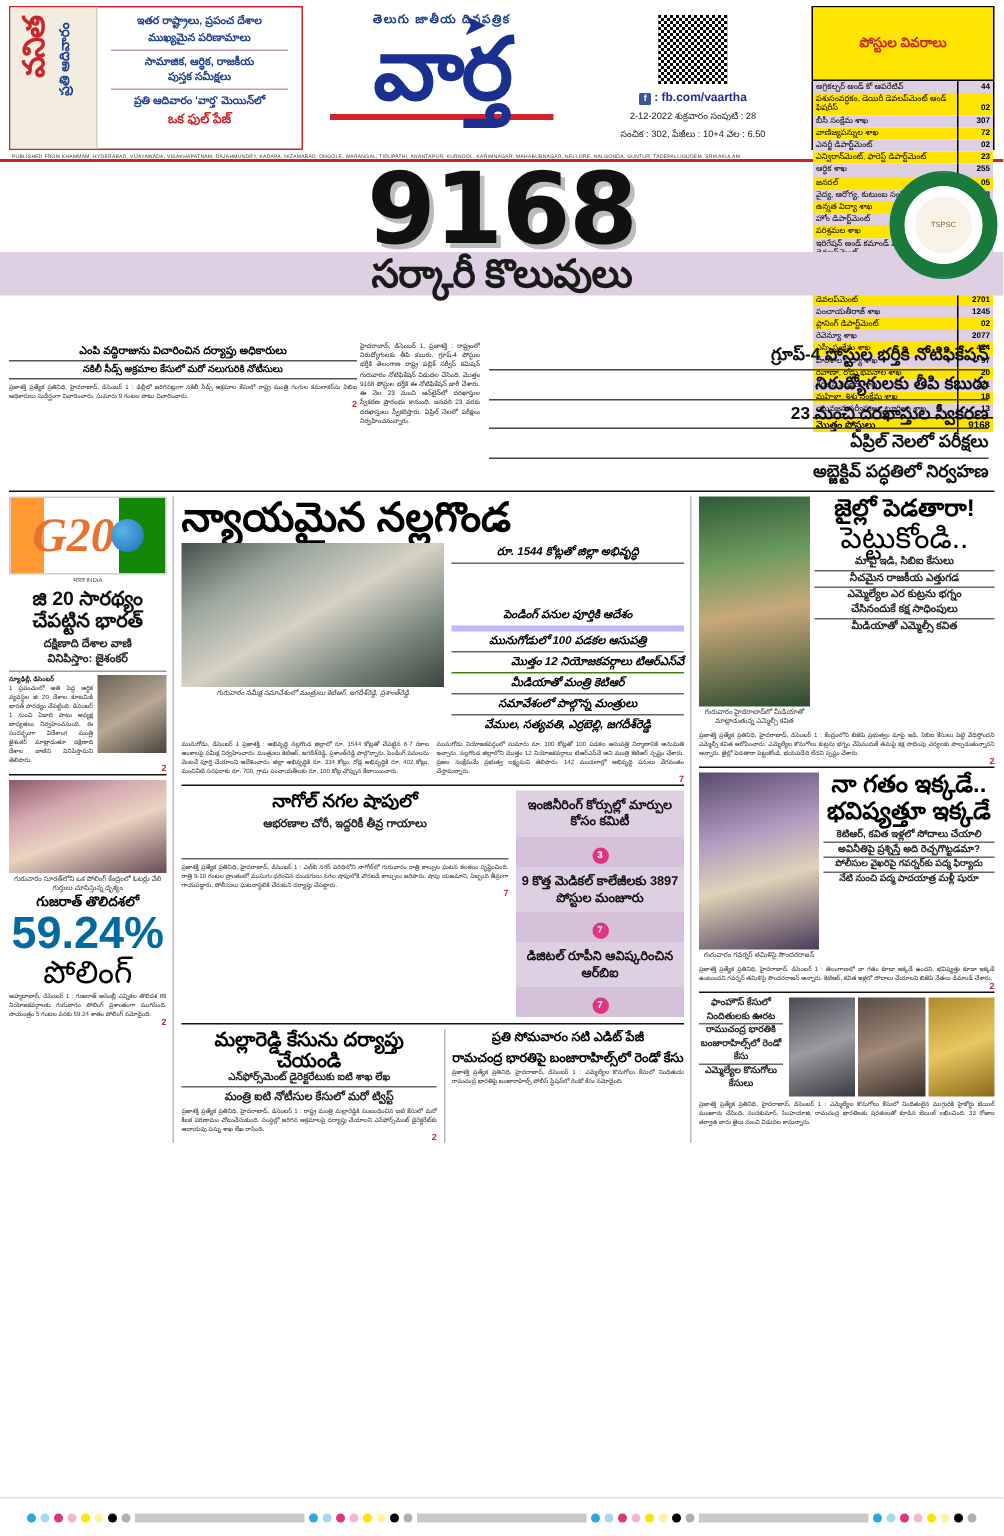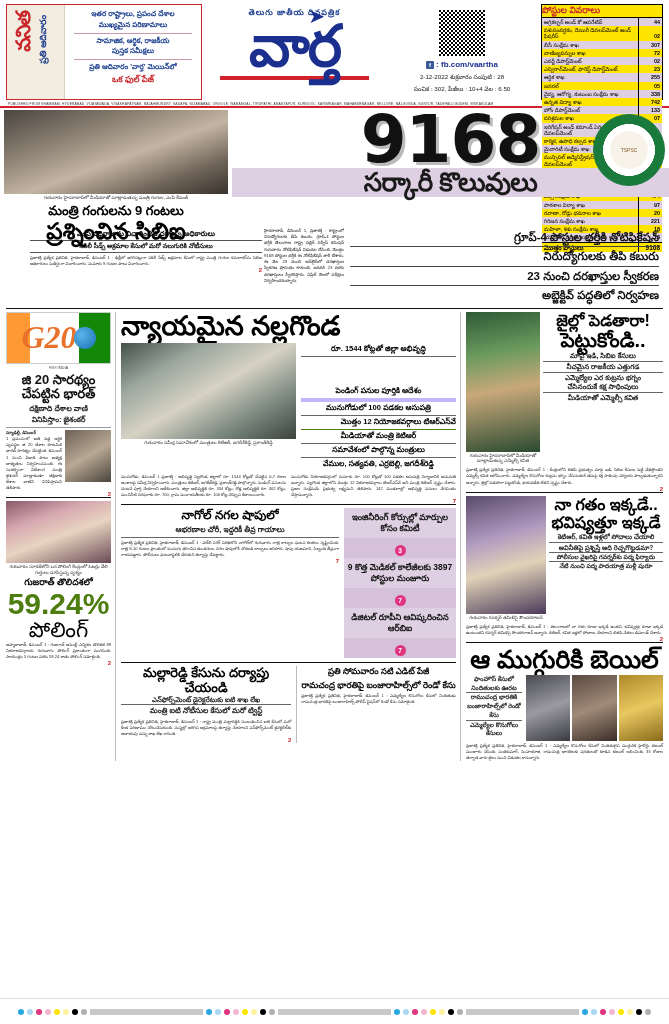--- a/index.html
+++ b/index.html
@@ -54,22 +54,22 @@
     background-blend-mode: difference;
   }
   .fbline { font-size:8px; color:#1b2f8f; font-weight:bold; text-align:center; margin-top:4px;}
   .fbline .fbico { display:inline-block; width:8px;height:8px;background:#3b5998;color:#fff;
      font-size:6px; text-align:center; line-height:8px; border-radius:1px; margin-right:2px;}
   .dateline { font-size:6.2px; color:#222; text-align:center; margin-top:3px; line-height:1.5;}
 
   
   .posts-table { width:122px; border:1px solid #000; font-size:5.4px; }
   .posts-table .pt-head {
-    background:#ffe400; text-align:left; font-weight:bold; font-size:9px;
-    color:#c9262c; padding:0 0; border-bottom:1px solid #000;
+    background:#ffe400; text-align:center; font-weight:bold; font-size:9px;
+    color:#c9262c; padding:18px 0; border-bottom:1px solid #000;
   }
   .posts-table table { width:100%; border-collapse:collapse; }
   .posts-table td { padding:1px 2px; vertical-align:bottom; line-height:1.15; }
   .posts-table td.num { text-align:right; width:24px; font-weight:bold; border-left:1px solid #000;}
   .posts-table tr.y { background:#ffe400; }
   .posts-table tr.p { background:#ded0e2; }
   .posts-table tr.tot td { background:#ffe400; font-weight:bold; font-size:6.5px; border-top:1px solid #000;}
 
   .publine {
     font-size:3.3px; color:#333; letter-spacing:0.2px; padding:2px 8px 0 8px;
@@ -144,21 +144,21 @@
   .photo-3m div { flex:1; }
   .photo-poll { width:100%; height:62px;
     background:linear-gradient(160deg,#8a5a6a 0%,#d6a8b0 30%,#e8d4c0 55%,#6a4a56 100%); }
 
   .bullets { width:112px; }
   .bullet-item { background:#ded0e2; text-align:center; font-size:8.5px; font-weight:bold;
     padding:4px 2px; line-height:1.3; color:#111; }
   .bul-sep { text-align:center; background:#d5c2da; padding:1px 0; }
   .bul-dot { display:inline-block; width:11px;height:11px;border-radius:50%;
     background:#e0357e; color:#fff; font-size:6.5px; line-height:11px; font-weight:bold;}
-  .pollnum { font-size:30px; font-weight:bold; text-align:center; color:#4d7c0f; line-height:1;}
+  .pollnum { font-size:30px; font-weight:bold; text-align:center; color:#0369a1; line-height:1;}
 
   .reg-strip { position:absolute; bottom:0; left:0; width:669px; height:26px;
      border-top:1px solid #ddd; display:flex; align-items:center; padding:0 18px; gap:3px;}
   .reg-dot { width:6px;height:6px;border-radius:50%; }
   .reg-bar { height:6px; background:#c9c9c9; }
 </style>
 </head>
 <body>
 
 <div class="page">
@@ -307,52 +307,47 @@
               <td class="num">9168</td>
             </tr>
           </tbody>
         </table>
     </div>
   </div>
 
   <div class="publine">PUBLISHED FROM KHAMMAM, HYDERABAD, VIJAYAWADA, VISAKHAPATNAM, RAJAHMUNDRY, KADAPA, NIZAMABAD, ONGOLE, WARANGAL, TIRUPATHI, ANANTAPUR, KURNOOL, KARIMNAGAR, MAHABUBNAGAR, NELLORE, NALGONDA, GUNTUR, TADEPALLIGUDEM, SRIKAKULAM</div>
 
   <div class="banner">
-    <div class="ban-left">
-      <div class="photo p1"></div>
-      <div class="cap">గురువారం హైదరాబాద్‌లో మీడియాతో మాట్లాడుతున్న మంత్రి గంగుల, ఎంపి రేవంత్</div>
-      <div style="text-align:center;font-size:13px;font-weight:bold;line-height:1.2;margin-top:1px;">మంత్రి గంగులను 9 గంటలు</div>
-      <div style="text-align:center;font-size:23px;font-weight:bold;line-height:1.05;">ప్రశ్నించిన సిబిఐ</div>
-    </div>
 
     <div class="ban-mid">
       <div class="bignum">9168</div>
       <div class="bigsub">సర్కారీ కొలువులు</div>
       <div class="tspsc">
         <div class="tspsc-in">TSPSC</div>
       </div>
     </div>
   </div>
 
-  <div style="display:flex; padding:0 6px; gap:2px;margin-left:24px;">
+  <div style="display:flex; padding:0 6px; gap:2px;">
     <div style="width:232px;">
       <div style="text-align:center;font-size:7.2px;font-weight:bold;border-bottom:1px solid #555;padding:1px 0;">ఎంపి వద్దిరాజును విచారించిన దర్యాప్తు అధికారులు</div>
       <div style="text-align:center;font-size:6.4px;font-weight:bold;border-bottom:1px solid #555;padding:1px 0;">నకిలీ సీడ్స్ అక్రమాల కేసులో మరో నలుగురికి నోటీసులు</div>
       <div class="body-txt" style="margin-top:2px;">ప్రజాశక్తి ప్రత్యేక ప్రతినిధి, హైదరాబాద్, డిసెంబర్ 1 : ఢిల్లీలో జరిగినట్లుగా నకిలీ సీడ్స్ అక్రమాల కేసులో రాష్ట్ర మంత్రి గంగుల కమలాకర్‌ను సిబిఐ అధికారులు సుదీర్ఘంగా విచారించారు. సుమారు 9 గంటల పాటు విచారించారు.</div>
       <div class="jump">2</div>
     </div>
 
     <div style="width:80px;">
       <div class="lead-col">హైదరాబాద్, డిసెంబర్ 1, ప్రజాశక్తి : రాష్ట్రంలో నిరుద్యోగులకు తీపి కబురు. గ్రూప్-4 పోస్టుల భర్తీకి తెలంగాణ రాష్ట్ర పబ్లిక్ సర్వీస్ కమిషన్ గురువారం నోటిఫికేషన్ విడుదల చేసింది. మొత్తం 9168 పోస్టుల భర్తీకి ఈ నోటిఫికేషన్ జారీ చేశారు. ఈ నెల 23 నుంచి ఆన్‌లైన్‌లో దరఖాస్తుల స్వీకరణ ప్రారంభం కానుంది. జనవరి 23 వరకు దరఖాస్తులు స్వీకరిస్తారు. ఏప్రిల్ నెలలో పరీక్షలు నిర్వహించనున్నారు.</div>
     </div>
 
     <div class="subheads" style="flex:1;">
       <div class="sh">గ్రూప్-4 పోస్టుల భర్తీకి నోటిఫికేషన్</div>
       <div class="sh">నిరుద్యోగులకు తీపి కబురు</div>
       <div class="sh">23 నుంచి దరఖాస్తుల స్వీకరణ</div>
+      <div class="sh">ఏప్రిల్ నెలలో పరీక్షలు</div>
       <div class="sh">అబ్జెక్టివ్ పద్ధతిలో నిర్వహణ</div>
     </div>
   </div>
 
   <div style="border-top:1px solid #111;margin:3px 6px;"></div>
 
   <div class="sec2">
 
     <div class="c-left">
       <div class="g20box">
@@ -377,21 +372,21 @@
       <div style="text-align:center;font-size:9px;font-weight:bold;">గుజరాత్ తొలిదశలో</div>
       <div class="pollnum">59.24%</div>
       <div style="text-align:center;font-size:21px;font-weight:normal;line-height:1;">పోలింగ్</div>
       <div class="body-txt" style="margin-top:2px;">అహ్మదాబాద్, డిసెంబర్ 1 : గుజరాత్ అసెంబ్లీ ఎన్నికల తొలిదశ 89 నియోజకవర్గాలకు గురువారం పోలింగ్ ప్రశాంతంగా ముగిసింది. సాయంత్రం 5 గంటల వరకు 59.24 శాతం పోలింగ్ నమోదైంది.</div>
       <div class="jump">2</div>
     </div>
 
     <div class="c-mid">
       <div style="text-align:left;font-size:27px;font-weight:bold;line-height:1.05;">న్యాయమైన నల్లగొండ</div>
 
-      <div style="display:flex;gap:5px;margin-top:3px;">
+      <div style="display:flex;gap:5px;margin-top:3px;font-style:italic;">
         <div style="width:175px;">
           <div class="photo-wide"></div>
           <div class="cap">గురువారం సమీక్ష సమావేశంలో మంత్రులు కెటిఆర్, జగదీశ్‌రెడ్డి, ప్రశాంత్‌రెడ్డి</div>
         </div>
         <div style="flex:1;">
           <div style="font-size:7.6px;font-weight:bold;text-align:center;border-bottom:1px solid #666;padding:1px 0;">రూ. 1544 కోట్లతో  జిల్లా అభివృద్ధి</div>
           <div style="font-size:7.6px;font-weight:bold;text-align:center;border-bottom:4px solid #c4b5fd;padding:1px 0;margin-top:28px;">పెండింగ్ పనుల పూర్తికి ఆదేశం</div>
           <div style="font-size:7.6px;font-weight:bold;text-align:center;border-bottom:1px solid #666;padding:1px 0;">మునుగోడులో 100 పడకల ఆసుపత్రి</div>
           <div style="font-size:7.6px;font-weight:bold;text-align:right;border-bottom:1px solid #4d7c0f;padding:1px 0;">మొత్తం 12 నియోజకవర్గాలు టిఆర్ఎస్‌వే</div>
           <div style="font-size:7.6px;font-weight:bold;text-align:center;border-bottom:1px solid #666;padding:1px 0;">మీడియాతో మంత్రి కెటిఆర్</div>
@@ -404,21 +399,21 @@
         <div style="flex:1;" class="body-txt">మునుగోడు, డిసెంబర్ 1 ప్రజాశక్తి : అభివృద్ధి నల్లగొండ జిల్లాలో రూ. 1544 కోట్లతో చేపట్టిన 6-7 రకాల అంశాలపై సమీక్ష నిర్వహించారు. మంత్రులు కెటిఆర్, జగదీశ్‌రెడ్డి, ప్రశాంత్‌రెడ్డి పాల్గొన్నారు. పెండింగ్ పనులను వెంటనే పూర్తి చేయాలని ఆదేశించారు. జిల్లా అభివృద్ధికి రూ. 334 కోట్లు, రోడ్ల అభివృద్ధికి రూ. 402 కోట్లు, మంచినీటి సరఫరాకు రూ. 700, గ్రామ పంచాయతీలకు రూ. 100 కోట్ల చొప్పున కేటాయించారు.</div>
         <div style="flex:1;" class="body-txt">మునుగోడు నియోజకవర్గంలో సుమారు రూ. 100 కోట్లతో 100 పడకల ఆసుపత్రి నిర్మాణానికి అనుమతి ఇచ్చారు. నల్లగొండ జిల్లాలోని మొత్తం 12 నియోజకవర్గాలు టిఆర్ఎస్‌వే అని మంత్రి కెటిఆర్ స్పష్టం చేశారు. ప్రజల సంక్షేమమే ప్రభుత్వ లక్ష్యమని తెలిపారు. 142 మండలాల్లో అభివృద్ధి పనులు వేగవంతం చేస్తామన్నారు.</div>
       </div>
       <div class="jump">7</div>
 
       <div style="clear:both;border-top:1px solid #111;margin:4px 0 3px 0;"></div>
 
       <div style="display:flex;gap:5px;">
         <div style="flex:1;">
           <div style="text-align:center;font-size:12px;font-weight:bold;">నాగోల్ నగల షాపులో</div>
-          <div class="col-sub" style="border-bottom:1px solid #666;padding-bottom:1px;">ఆభరణాల చోరీ, ఇద్దరికీ తీవ్ర గాయాలు</div>
+          <div class="col-sub" style="border-bottom:1px solid #666;padding-bottom:17px;">ఆభరణాల చోరీ, ఇద్దరికీ తీవ్ర గాయాలు</div>
           <div class="body-txt" style="margin-top:2px;">ప్రజాశక్తి ప్రత్యేక ప్రతినిధి, హైదరాబాద్, డిసెంబర్ 1 : ఎల్‌బి నగర్ పరిధిలోని నాగోల్‌లో గురువారం రాత్రి కాల్పుల ఘటన కలకలం సృష్టించింది. రాత్రి 9-10 గంటల ప్రాంతంలో ముసుగు ధరించిన దుండగులు నగల షాపులోకి చొరబడి కాల్పులు జరిపారు. షాపు యజమాని, సిబ్బంది తీవ్రంగా గాయపడ్డారు. పోలీసులు ఘటనాస్థలికి చేరుకుని దర్యాప్తు చేపట్టారు.</div>
           <div class="jump">7</div>
         </div>
         <div class="bullets">
           <div class="bullet-item">ఇంజినీరింగ్ కోర్సుల్లో మార్పుల కోసం కమిటీ</div>
           <div class="bul-sep"><span class="bul-dot">3</span></div>
           <div class="bullet-item">9 కొత్త మెడికల్ కాలేజీలకు 3897 పోస్టుల మంజూరు</div>
           <div class="bul-sep"><span class="bul-dot">7</span></div>
           <div class="bullet-item">డిజిటల్ రూపీని ఆవిష్కరించిన ఆర్‌బిఐ</div>
           <div class="bul-sep"><span class="bul-dot">7</span></div>
@@ -444,21 +439,21 @@
     </div>
 
     <div class="c-right">
       <div style="display:flex;gap:3px;">
         <div>
           <div class="photo-kv"></div>
           <div class="cap" style="width:74px;">గురువారం హైదరాబాద్‌లో మీడియాతో మాట్లాడుతున్న ఎమ్మెల్సీ కవిత</div>
         </div>
         <div style="flex:1;">
           <div style="text-align:center;font-size:16px;font-weight:bold;line-height:1.1;">జైల్లో పెడతారా!</div>
-          <div style="text-align:center;font-size:20px;font-weight:bold;line-height:1.1;">పెట్టుకోండి..</div>
+          <div style="text-align:center;font-size:20px;font-weight:normal;line-height:1.1;">పెట్టుకోండి..</div>
           <div class="col-sub" style="border-bottom:1px solid #666;font-size:7px;">మాపై ఇడి, సిబిఐ కేసులు</div>
           <div class="col-sub" style="border-bottom:1px solid #666;font-size:7px;">నీచమైన రాజకీయ ఎత్తుగడ</div>
           <div class="col-sub" style="font-size:7px;">ఎమ్మెల్యేల ఎర కుట్రను భగ్నం</div>
           <div class="col-sub" style="border-bottom:1px solid #666;font-size:7px;">చేసినందుకే కక్ష సాధింపులు</div>
           <div class="col-sub" style="font-size:7px;">మీడియాతో ఎమ్మెల్సీ కవిత</div>
         </div>
       </div>
       <div class="body-txt" style="margin-top:2px;">ప్రజాశక్తి ప్రత్యేక ప్రతినిధి, హైదరాబాద్, డిసెంబర్ 1 : కేంద్రంలోని బిజెపి ప్రభుత్వం మాపై ఇడి, సిబిఐ కేసులు పెట్టి వేధిస్తోందని ఎమ్మెల్సీ కవిత ఆరోపించారు. ఎమ్మెల్యేల కొనుగోలు కుట్రను భగ్నం చేసినందుకే తమపై కక్ష సాధింపు చర్యలకు పాల్పడుతున్నారని అన్నారు. జైల్లో పెడతారా పెట్టుకోండి, భయపడేది లేదని స్పష్టం చేశారు.</div>
       <div class="jump">2</div>
 
@@ -476,21 +471,20 @@
           <div class="col-sub" style="border-bottom:1px solid #666;font-size:6.6px;">అవినీతిపై ప్రశ్నిస్తే అది రెచ్చగొట్టడమా?</div>
           <div class="col-sub" style="border-bottom:1px solid #666;font-size:6.2px;">పోలీసుల వైఖరిపై గవర్నర్‌కు పద్మ ఫిర్యాదు</div>
           <div class="col-sub" style="font-size:6.2px;">నేటి నుంచి పద్మ పాదయాత్ర మళ్లీ షురూ</div>
         </div>
       </div>
       <div class="body-txt" style="margin-top:2px;">ప్రజాశక్తి ప్రత్యేక ప్రతినిధి, హైదరాబాద్, డిసెంబర్ 1 : తెలంగాణలో నా గతం కూడా ఇక్కడే ఉందని, భవిష్యత్తు కూడా ఇక్కడే ఉంటుందని గవర్నర్ తమిళిసై సౌందరరాజన్ అన్నారు. కెటిఆర్, కవిత ఇళ్లలో సోదాలు చేయాలని బిజెపి నేతలు డిమాండ్ చేశారు.</div>
       <div class="jump">2</div>
 
       <div style="clear:both;border-top:1px solid #111;margin:4px 0 3px 0;"></div>
 
-      <div style="text-align:center;font-size:25px;font-weight:bold;line-height:1.1;">ఆ ముగ్గురికి బెయిల్</div>
       <div style="display:flex;gap:4px;margin-top:2px;">
         <div style="width:56px;">
           <div class="col-sub" style="font-size:6.2px;border-bottom:1px solid #666;">ఫాంహౌస్ కేసులో నిందితులకు ఊరట</div>
           <div class="col-sub" style="font-size:6.2px;border-bottom:1px solid #666;">రాముచంద్ర భారతికి బంజారాహిల్స్‌లో రెండో కేసు</div>
           <div class="col-sub" style="font-size:6.2px;">ఎమ్మెల్యేల కొనుగోలు కేసులు</div>
         </div>
         <div style="flex:1;">
           <div class="photo-3m">
             <div style="background:linear-gradient(160deg,#4a4a52,#9a9aa0,#3a3a42);"></div>
             <div style="background:linear-gradient(160deg,#5a4a42,#a08a78,#3a2e28);"></div>

